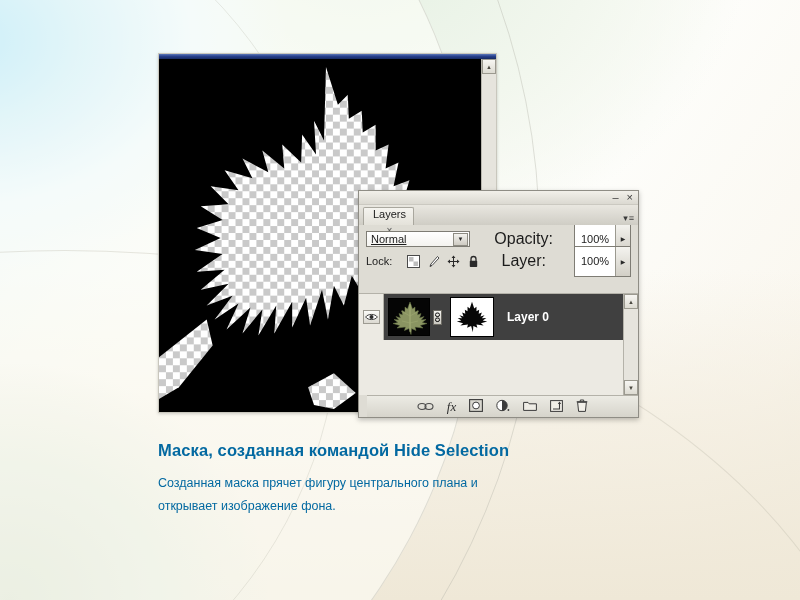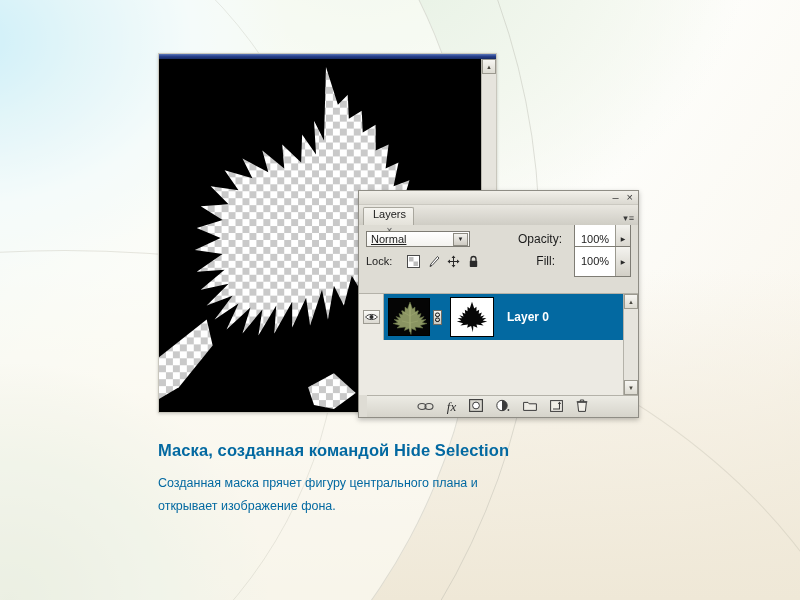--- a/index.html
+++ b/index.html
@@ -172,21 +172,21 @@
     text-decoration: underline;
   }
   #blend-arrow {
     position: absolute; right: 1px; top: 1px;
     width: 15px; height: 13px;
     background: linear-gradient(to bottom, #f3f2ee, #cecbc2);
     border: 1px solid #8d8b82;
     display: flex; align-items: center; justify-content: center;
     font-size: 6px; color: #2a2a2a;
   }
-  .field-label { font-size: 12px; margin-left: auto; padding-right: 12px; }
+  .field-label { font-size: 16px; margin-left: auto; padding-right: 21px; }
   .numfield {
     display: flex; align-items: stretch;
     height: 31px;
     border: 1px solid #7e7c74;
     background: #fff;
   }
   .numfield .val {
     width: 40px;
     display: flex; align-items: center; justify-content: center;
     font-size: 11px; background: #ffffff;
@@ -208,21 +208,21 @@
     position: absolute; left: 0; right: 0;
     top: 102px; bottom: 22px;
     background: #eceae3;
     border-top: 1px solid #b4b2a9;
     display: flex;
   }
   #layer-list-inner { flex: 1 1 auto; position: relative; }
   #layer-row {
     display: flex; align-items: center;
     height: 46px;
-    background: #0369a1;
+    background: #404040;
     color: #ffffff;
   }
   #eye-cell {
     width: 25px; height: 46px;
     background: #eceae3;
     display: flex; align-items: center; justify-content: center;
     border-right: 1px solid #b4b2a9;
   }
   #eye-icon {
     width: 17px; height: 14px;
@@ -411,21 +411,21 @@
         </svg>
       </span>
 
       <span>
         <svg class="lockicon" viewBox="0 0 13 13">
           <path d="M4,6 L4,4 a2.5,2.5 0 0 1 5,0 L9,6" fill="none" stroke="#2a2a2a" stroke-width="1.3"></path>
           <rect x="2.8" y="5.8" width="7.4" height="6.2" rx="0.7" fill="#2a2a2a"></rect>
         </svg>
       </span>
 
-      <span class="field-label">Fill:</span>
+      <span class="field-label">Layer:</span>
       <div class="numfield">
         <span class="val">100%</span>
         <span class="spin">▶</span>
       </div>
     </div>
 
     <div id="layer-list">
       <div id="layer-list-inner">
 
         <div id="layer-row">

